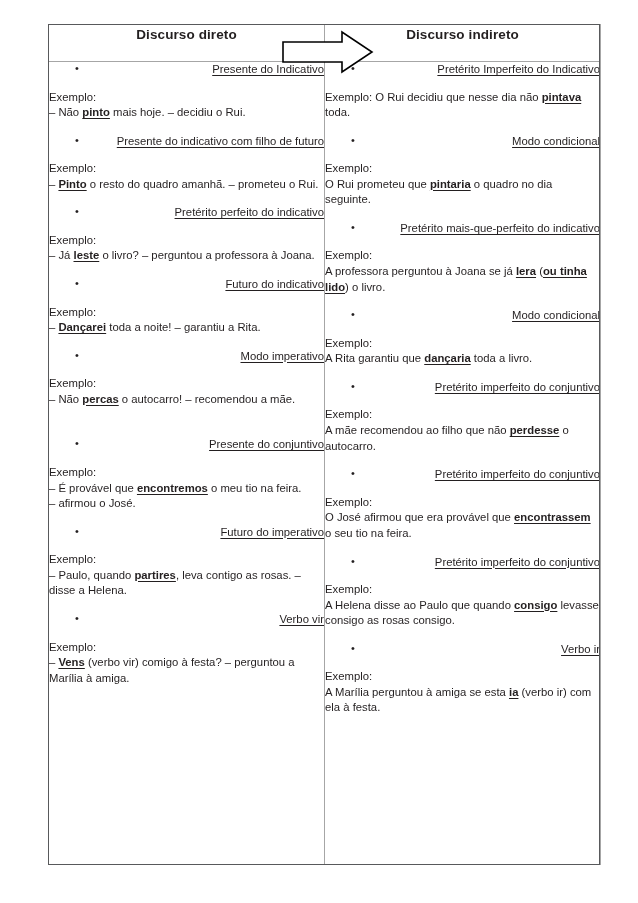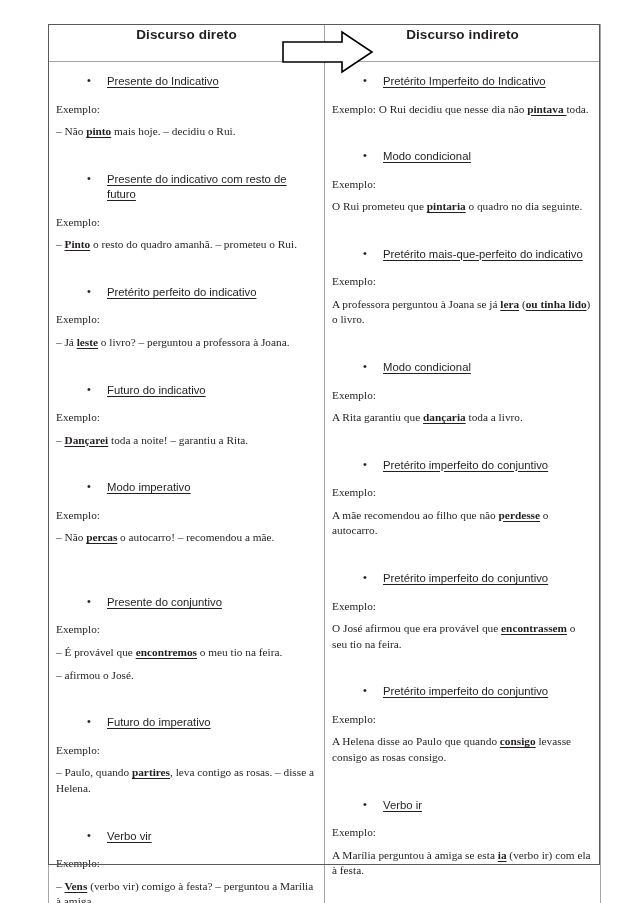--- a/index.html
+++ b/index.html
@@ -86,22 +86,23 @@
     color: #231f20;
   }
 
   td.body-cell {
     padding: 9px 8px 8px 6px;
     vertical-align: top;
   }
 
   ul.bullets {
     list-style: none;
-    margin: 12px;
+    margin: 0;
     padding: 0;
+    text-align: right;
   }
   ul.bullets li.bullet-item {
     position: relative;
     padding-left: 46px;
     margin: 0;
     font-size: 11.3px;
     line-height: 15.5px;
     color: #231f20;
   }
   ul.bullets li.bullet-item::before {
@@ -117,23 +118,22 @@
     text-underline-offset: 2px;
   }
 
   .example-block {
     font-size: 11.3px;
     line-height: 15.6px;
     color: #231f20;
     margin-top: 12px;
   }
   .example-line {
-    margin: 7px;
+    margin: 0;
     white-space: normal;
-    font-family: Liberation Serif, serif;
   }
   .example-block b {
     font-weight: bold;
     text-decoration: underline;
     text-underline-offset: 2px;
   }
 
   .gap-small { height: 13px; }
   .gap-large { height: 30px; }
 
@@ -171,21 +171,21 @@
           <td class="body-cell" id="left-cell">
               <ul class="bullets">
                 <li class="bullet-item"><span class="bullet-label">Presente do Indicativo</span></li>
               </ul>
               <div class="example-block">
                 <p class="example-line">Exemplo:</p>
                 <p class="example-line"><span> – Não </span><b>pinto</b><span> mais hoje. – decidiu o Rui.</span></p>
               </div>
               <div class="gap-small"></div>
               <ul class="bullets">
-                <li class="bullet-item"><span class="bullet-label">Presente do indicativo com resto de futuro</span></li>
+                <li class="bullet-item"><span class="bullet-label">Presente do indicativo com filho de futuro</span></li>
               </ul>
               <div class="example-block">
                 <p class="example-line">Exemplo:</p>
                 <p class="example-line"><span> – </span><b>Pinto</b><span> o resto do quadro amanhã. – prometeu o Rui.</span></p>
               </div>
               <div class="gap-small"></div>
               <ul class="bullets">
                 <li class="bullet-item"><span class="bullet-label">Pretérito perfeito do indicativo</span></li>
               </ul>
               <div class="example-block">

